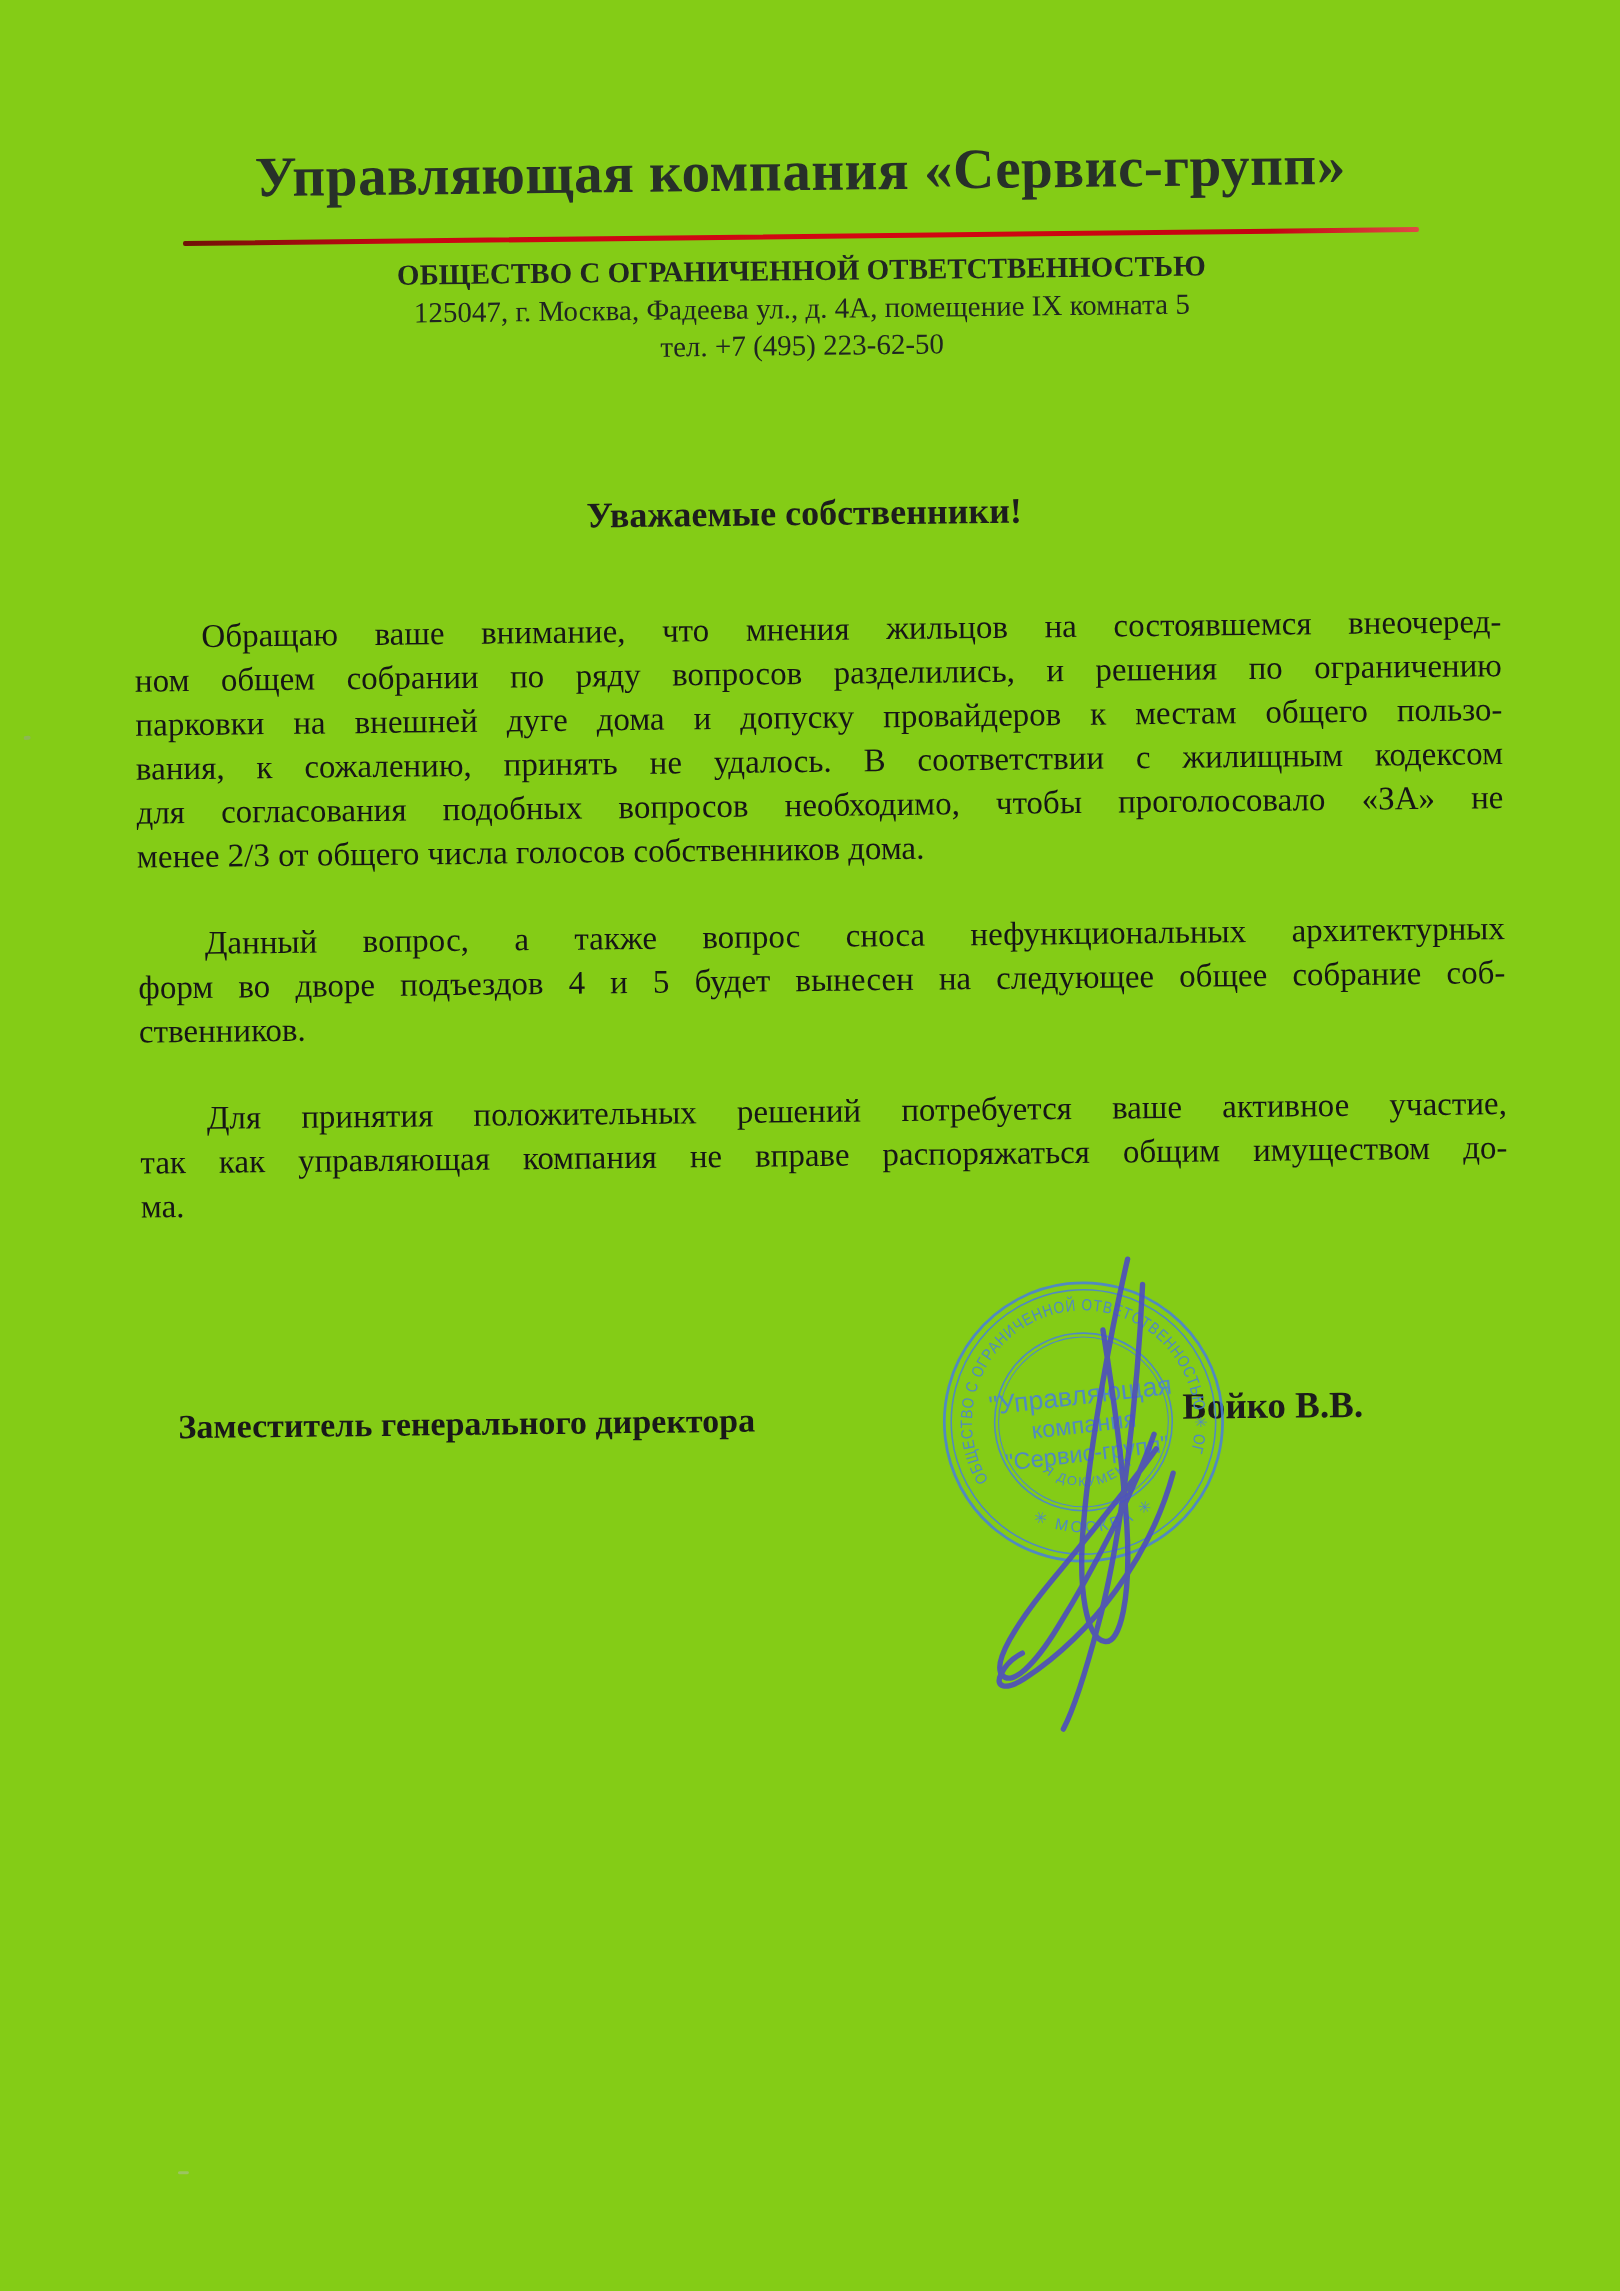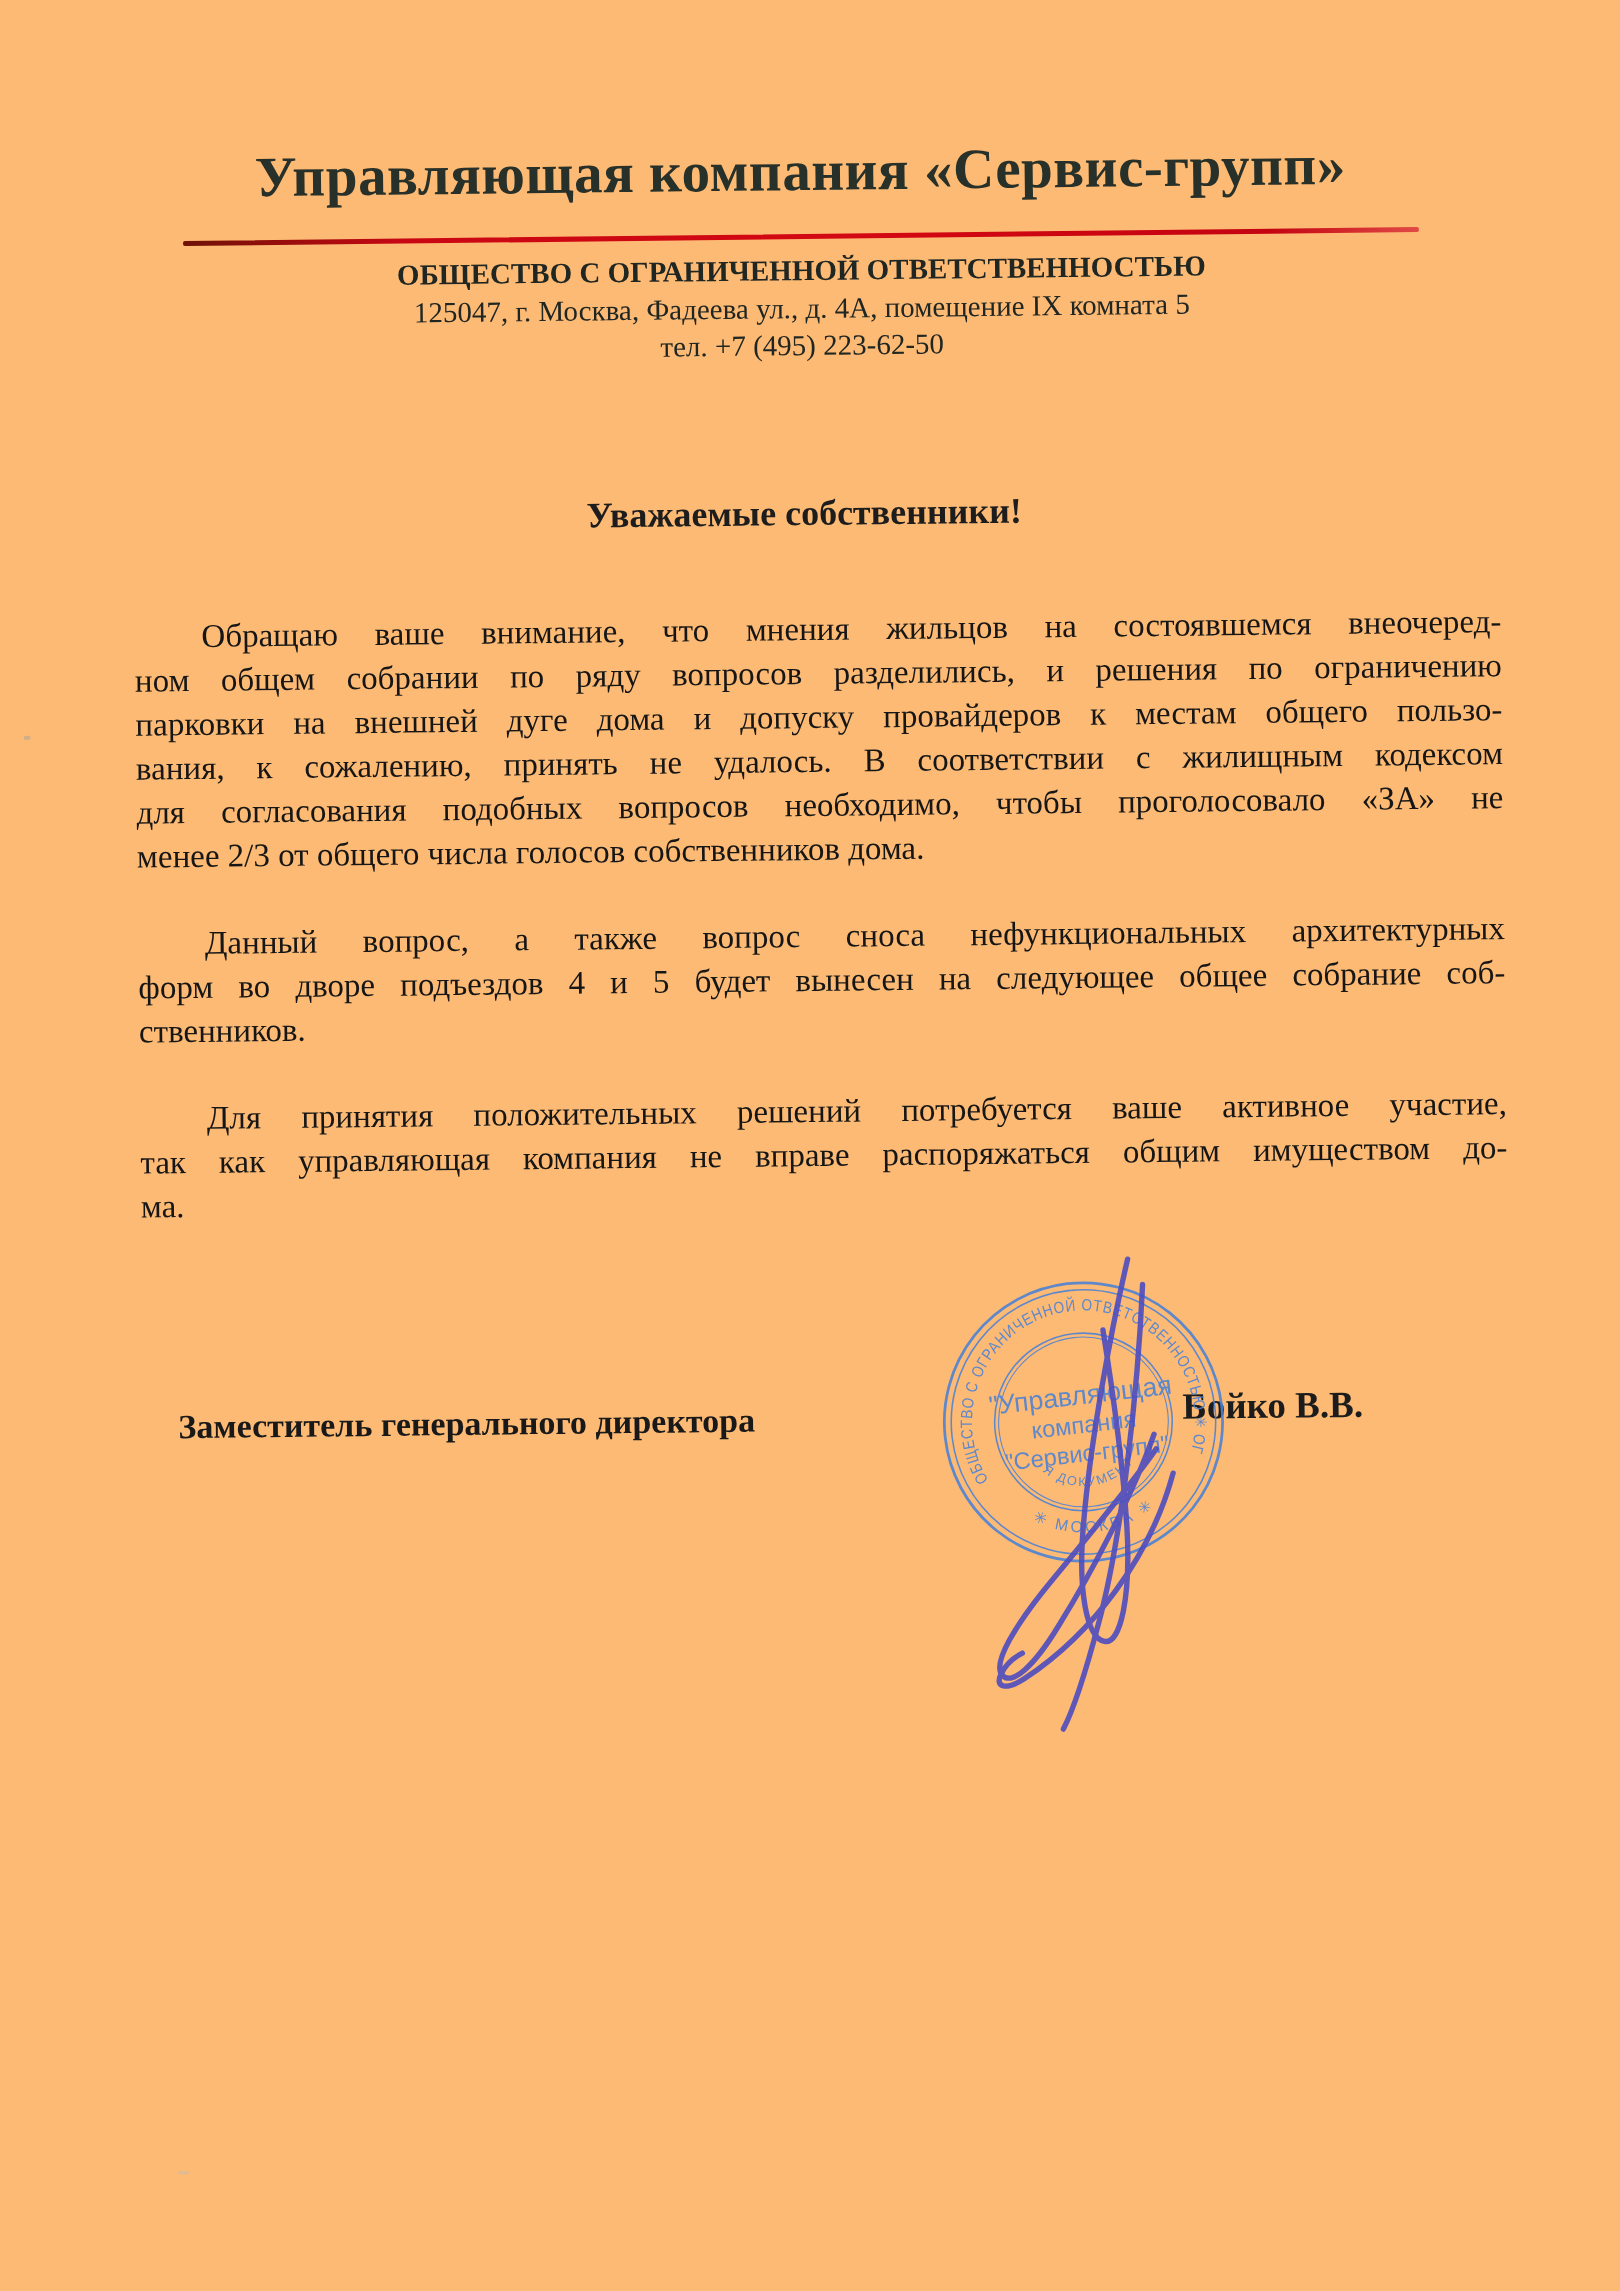--- a/index.html
+++ b/index.html
@@ -1,19 +1,19 @@
 <!DOCTYPE html>
 <html lang="ru" style="--stamp-ink: #4a82d8; --sig-ink: #4d4dc0;"><head>
 <meta charset="utf-8">
 <style>
   html,body{margin:0;padding:0;background:#e8e8e8;}
   .page{
     position:relative;
     width:1620px;height:2292px;
-    background:#fdba74;
+    background:#84cc16;
     overflow:hidden;
     font-family:"Liberation Serif", serif;
     color:#1b1b1b;
   }
   .tilt{
     position:absolute;inset:0;
     transform:rotate(-0.65deg);
     transform-origin:50% 45%;
   }
   

